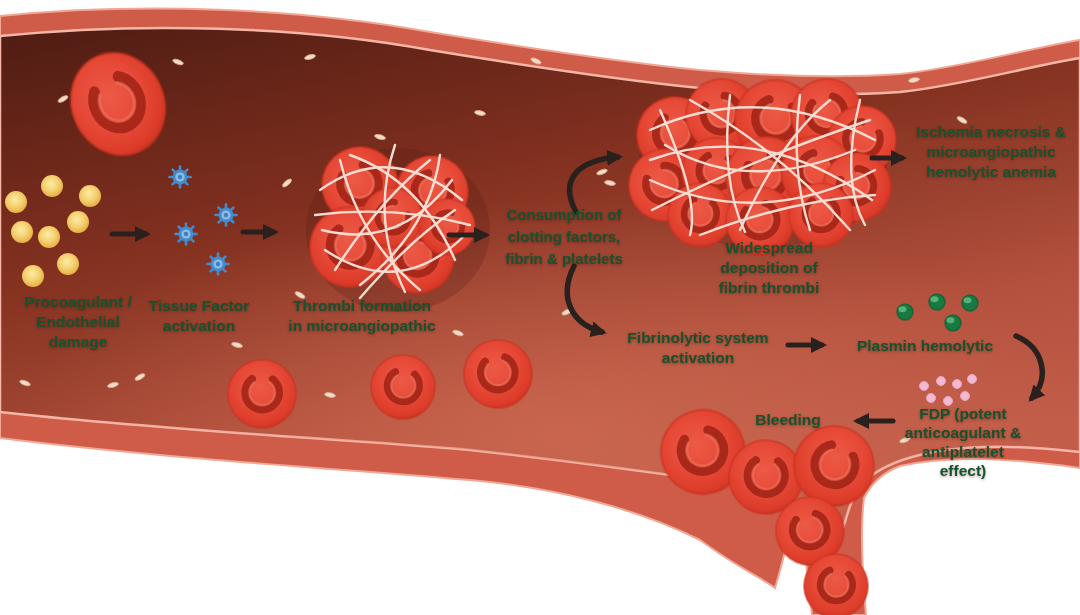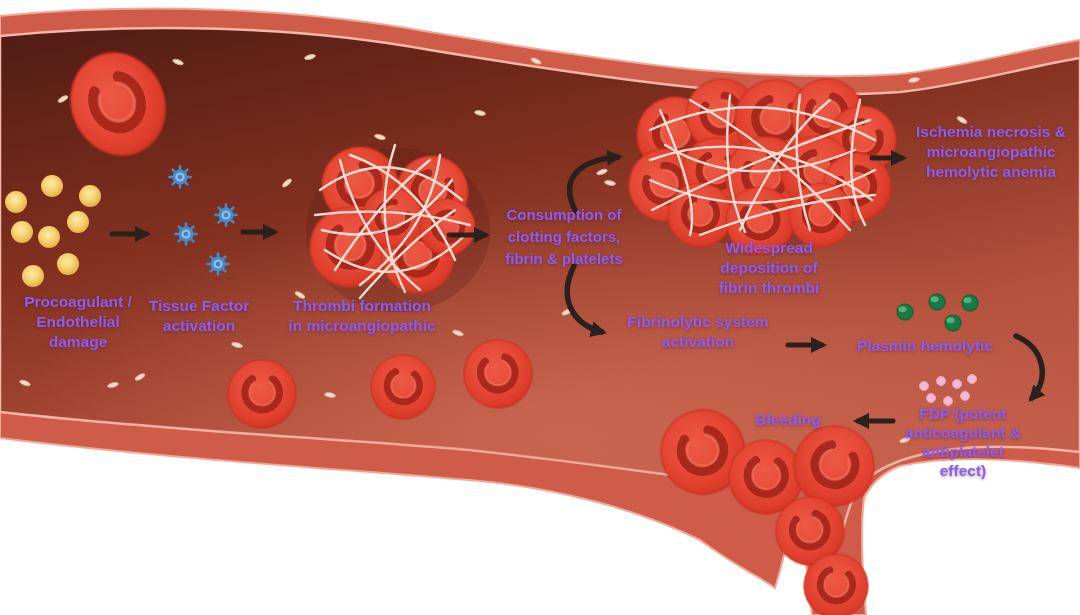--- a/index.html
+++ b/index.html
@@ -1,19 +1,19 @@
 <!DOCTYPE html>
 <html><head>
 <meta charset="utf-8">
 <style>
   html,body{margin:0;padding:0;background:#fff;}
   .stage{position:relative;width:1080px;height:615px;overflow:hidden;background:#ffffff;
          font-family:"Liberation Sans",sans-serif;}
   .stage svg{position:absolute;left:0;top:0;}
-  .lbl{position:absolute;color:#8b5cf6;font-weight:bold;font-size:15.5px;line-height:20px;
+  .lbl{position:absolute;color:#14532d;font-weight:bold;font-size:15.5px;line-height:20px;
        text-align:center;white-space:pre-line;text-shadow:0 1px 3px rgba(70,20,10,.45);
        pointer-events:none;}
   .lbl.big{font-size:15px;line-height:22px;}
   .lbl.tight{line-height:19px;}
 </style>
 </head>
 <body>
 
 <div class="stage">
 
@@ -248,21 +248,21 @@
 in microangiopathic</div>
 <div class="lbl big" style="left:474px;top:204px;width:180px">Consumption of
 clotting factors,
 fibrin &amp; platelets</div>
 <div class="lbl" style="left:688px;top:238px;width:162px">Widespread
 deposition of
 fibrin thrombi</div>
 <div class="lbl" style="left:902px;top:122px;width:178px">Ischemia necrosis &amp;
 microangiopathic
 hemolytic anemia</div>
-<div class="lbl" style="left:608px;top:312px;width:180px">Fibrinolytic system
+<div class="lbl" style="left:608px;top:328px;width:180px">Fibrinolytic system
 activation</div>
 <div class="lbl" style="left:840px;top:336px;width:170px">Plasmin hemolytic</div>
 <div class="lbl tight" style="left:882px;top:404px;width:162px">FDP (potent
 anticoagulant &amp;
 antiplatelet
 effect)</div>
 <div class="lbl" style="left:736px;top:410px;width:104px">Bleeding</div>
 
 </div>
 

